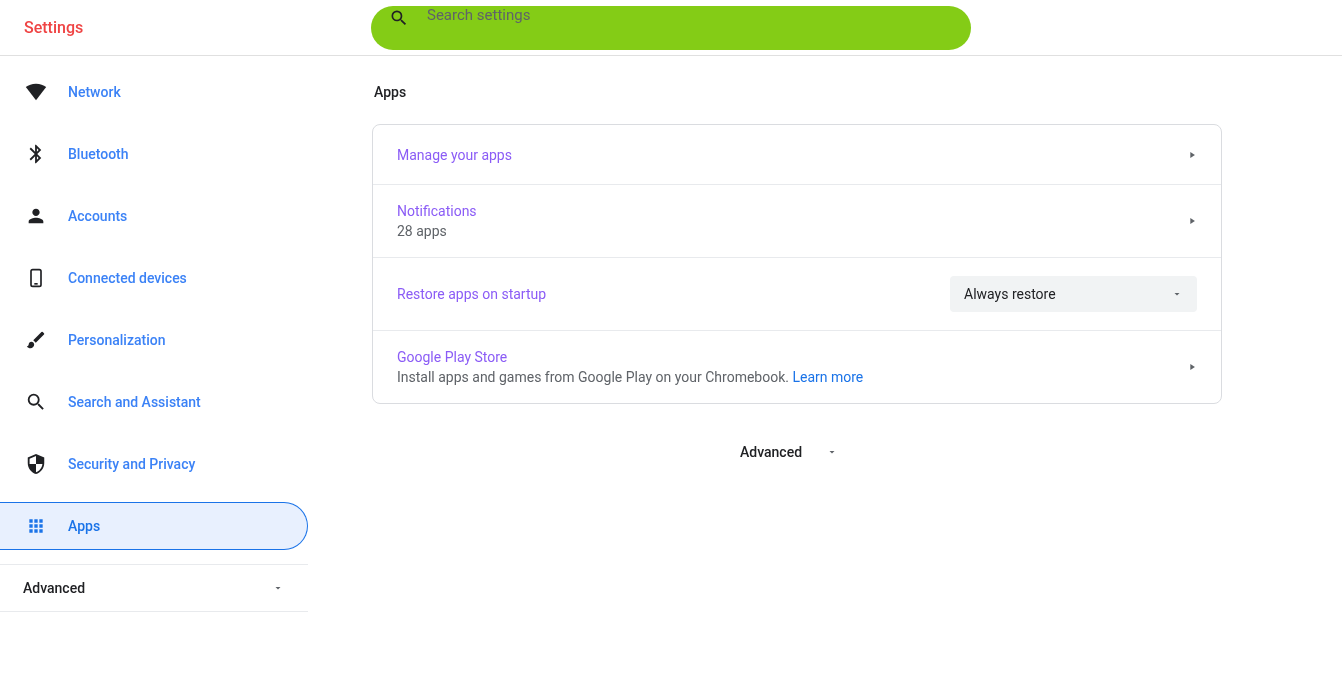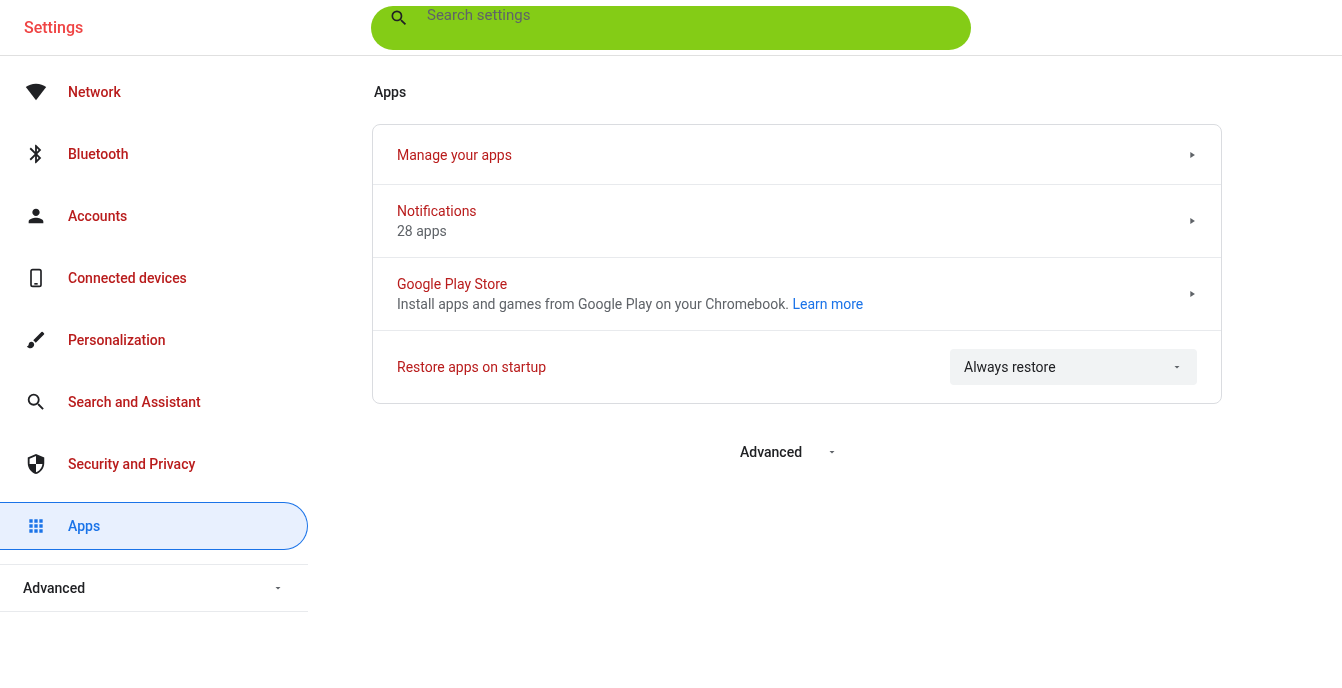--- a/index.html
+++ b/index.html
@@ -111,21 +111,21 @@
       display: flex;
       align-items: center;
       justify-content: center;
       margin-right: 20px;
       color: #202124;
     }
 
     .sidebar-label {
       font-size: 14px;
       font-weight: 500;
-      color: #b91c1c;
+      color: #3b82f6;
     }
 
     .sidebar-advanced {
       height: 48px;
       display: flex;
       align-items: center;
       justify-content: space-between;
       padding-left: 23px;
       padding-right: 24px;
       cursor: pointer;
@@ -180,21 +180,21 @@
     }
 
     .card-row-content {
       display: flex;
       flex-direction: column;
       gap: 4px;
     }
 
     .card-row-title {
       font-size: 14px;
-      color: #b91c1c;
+      color: #8b5cf6;
       font-weight: 400;
     }
 
     .card-row-subtitle {
       font-size: 14px;
       color: #5f6368;
     }
 
     .card-row-subtitle .link {
       color: #1a73e8;
@@ -351,32 +351,20 @@
           <svg width="10" height="10" viewBox="0 0 24 24" fill="currentColor">
               <path d="M8 5v14l11-7z"></path>
             </svg>
         </span>
       </div>
 
       <div class="card-row">
         <div class="card-row-content">
           <div class="card-row-title">Notifications</div>
           <div class="card-row-subtitle">28 apps</div>
-        </div>
-        <span class="card-row-arrow">
-          <svg width="10" height="10" viewBox="0 0 24 24" fill="currentColor">
-              <path d="M8 5v14l11-7z"></path>
-            </svg>
-        </span>
-      </div>
-
-      <div class="card-row">
-        <div class="card-row-content">
-          <div class="card-row-title">Google Play Store</div>
-          <div class="card-row-subtitle"><span>Install apps and games from Google Play on your Chromebook. </span><a href="#" class="link">Learn more</a></div>
         </div>
         <span class="card-row-arrow">
           <svg width="10" height="10" viewBox="0 0 24 24" fill="currentColor">
               <path d="M8 5v14l11-7z"></path>
             </svg>
         </span>
       </div>
 
       <div class="card-row" style="cursor:default;">
         <div class="card-row-content">
@@ -385,20 +373,32 @@
         <div class="dropdown">
           <span>Always restore</span>
           <span>
             <svg width="12" height="12" viewBox="0 0 24 24" fill="#5f6368">
                 <path d="M7 10l5 5 5-5z"></path>
               </svg>
           </span>
         </div>
       </div>
 
+      <div class="card-row">
+        <div class="card-row-content">
+          <div class="card-row-title">Google Play Store</div>
+          <div class="card-row-subtitle"><span>Install apps and games from Google Play on your Chromebook. </span><a href="#" class="link">Learn more</a></div>
+        </div>
+        <span class="card-row-arrow">
+          <svg width="10" height="10" viewBox="0 0 24 24" fill="currentColor">
+              <path d="M8 5v14l11-7z"></path>
+            </svg>
+        </span>
+      </div>
+
     </div>
 
     <div class="advanced-toggle">
       <span>Advanced</span>
       <span>
         <svg width="12" height="12" viewBox="0 0 24 24" fill="#5f6368">
             <path d="M7 10l5 5 5-5z"></path>
           </svg>
       </span>
     </div>

